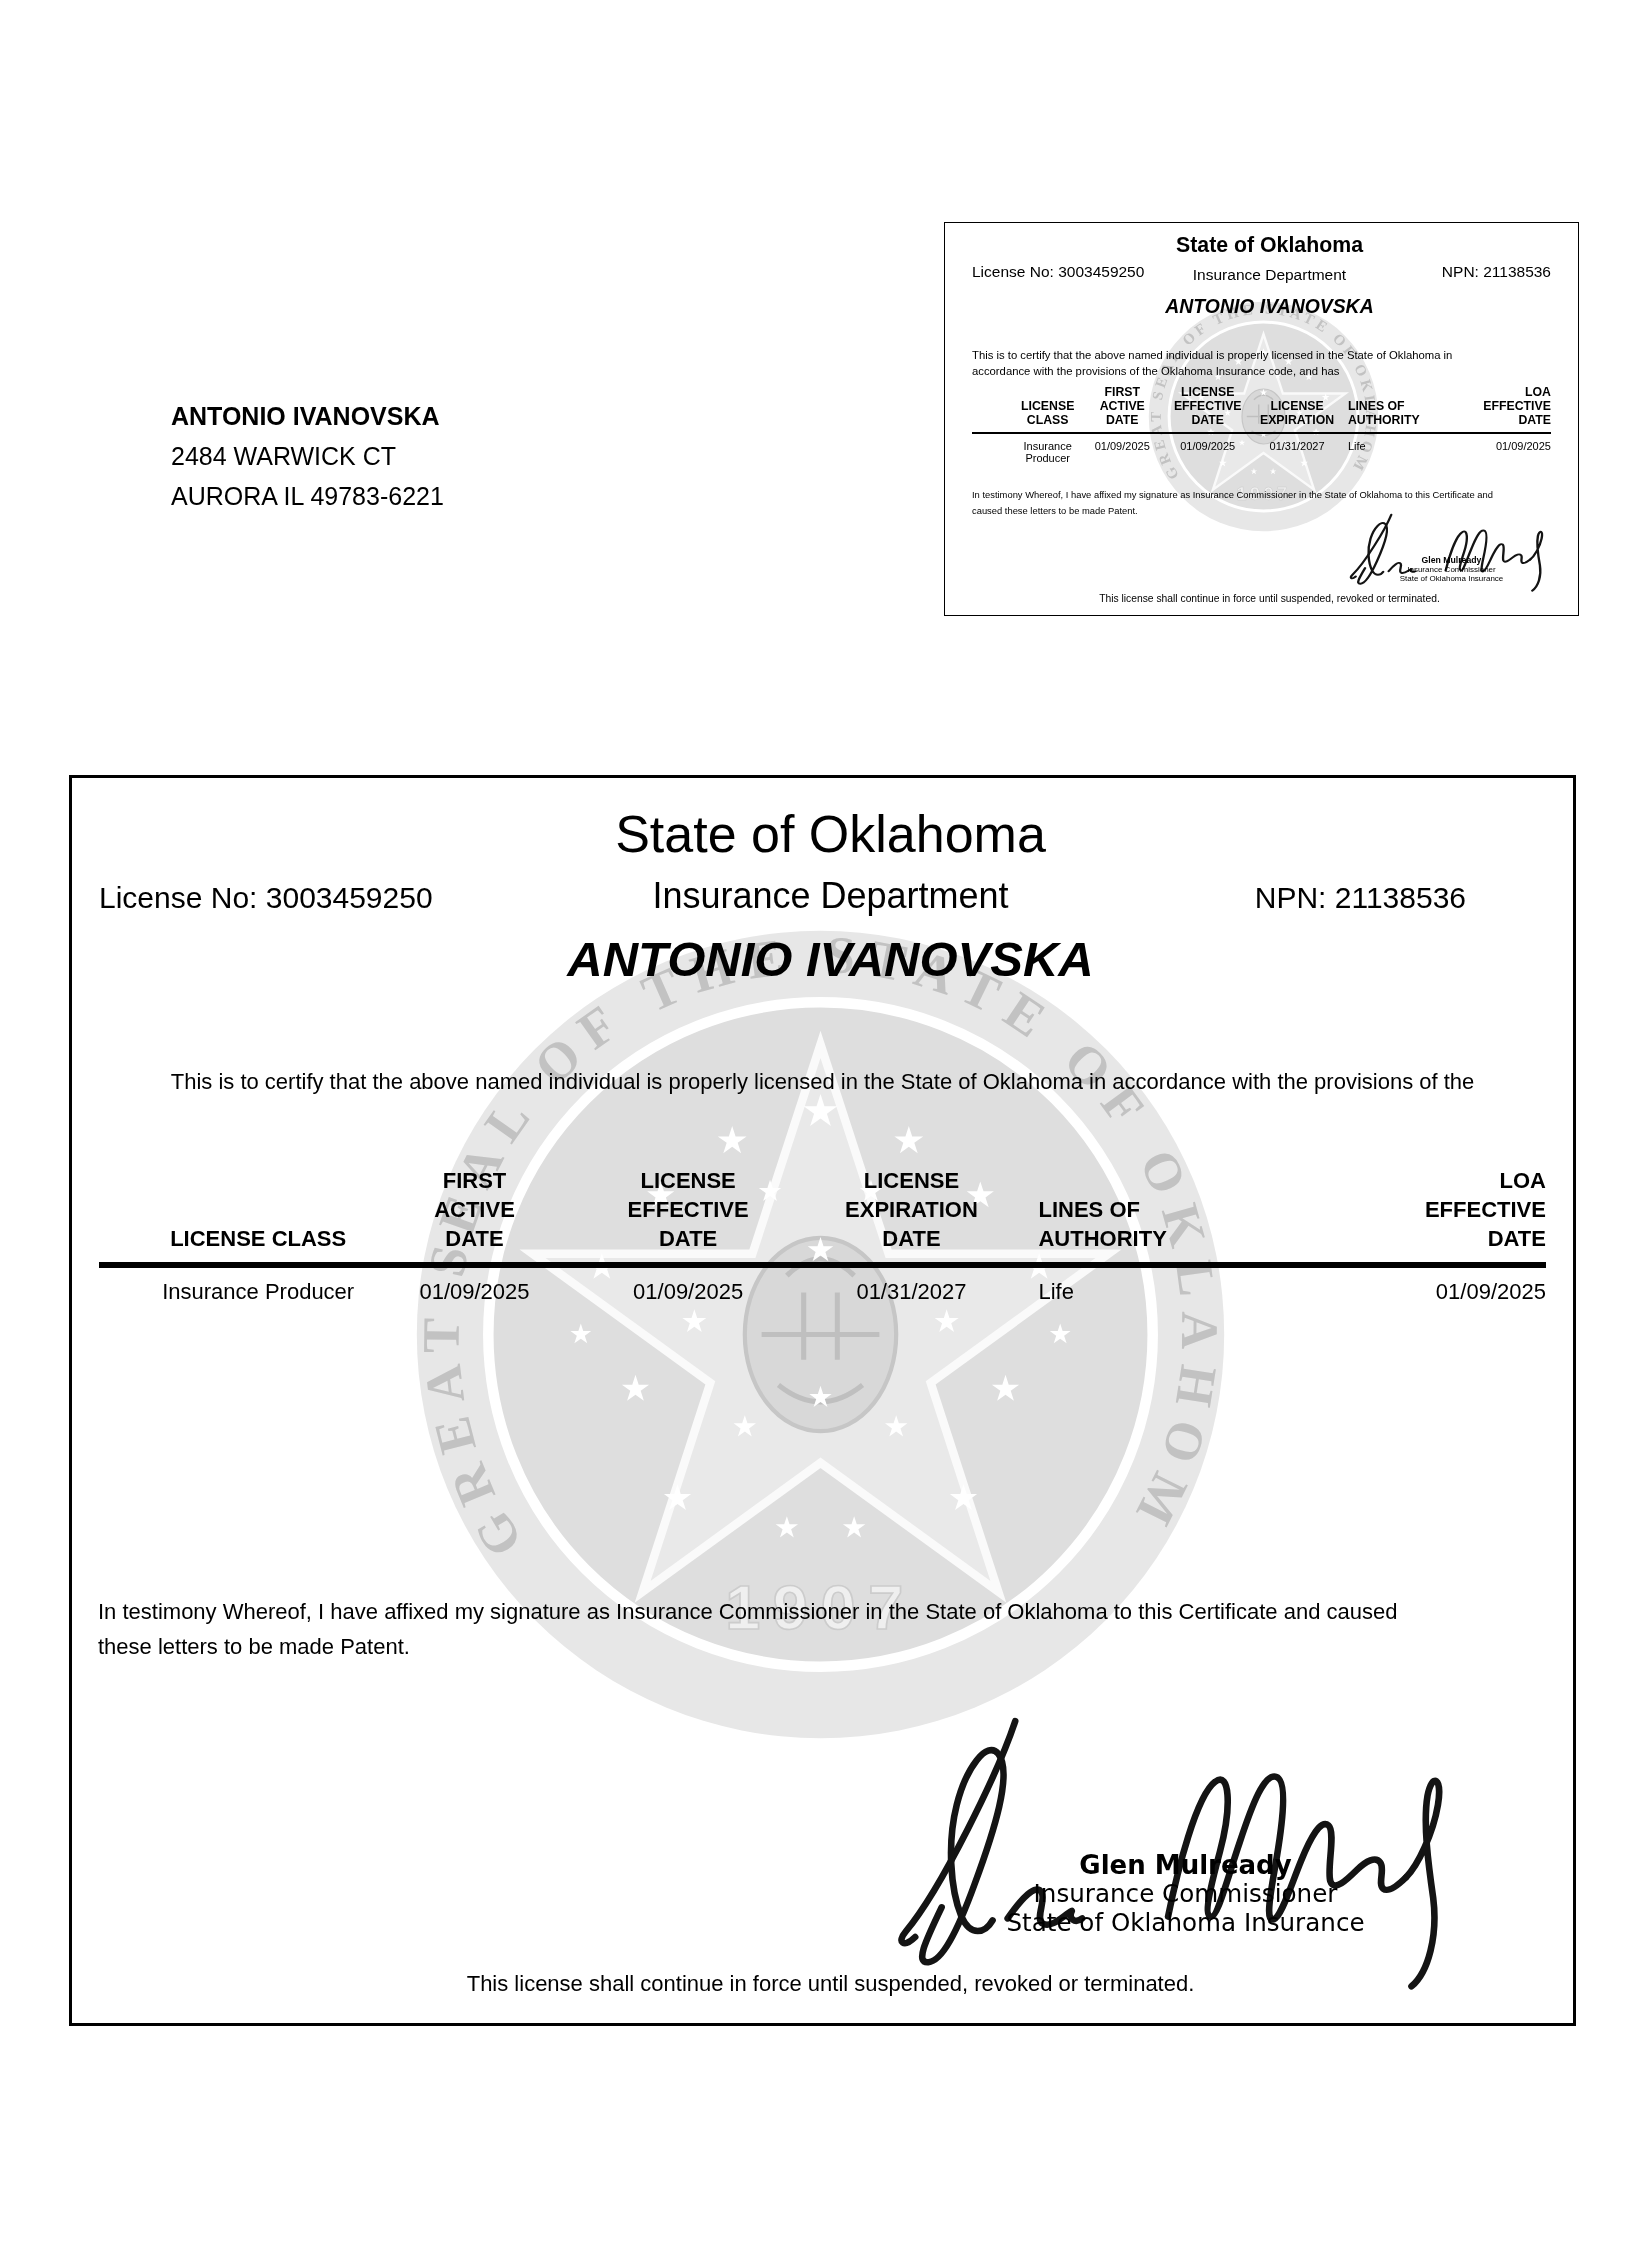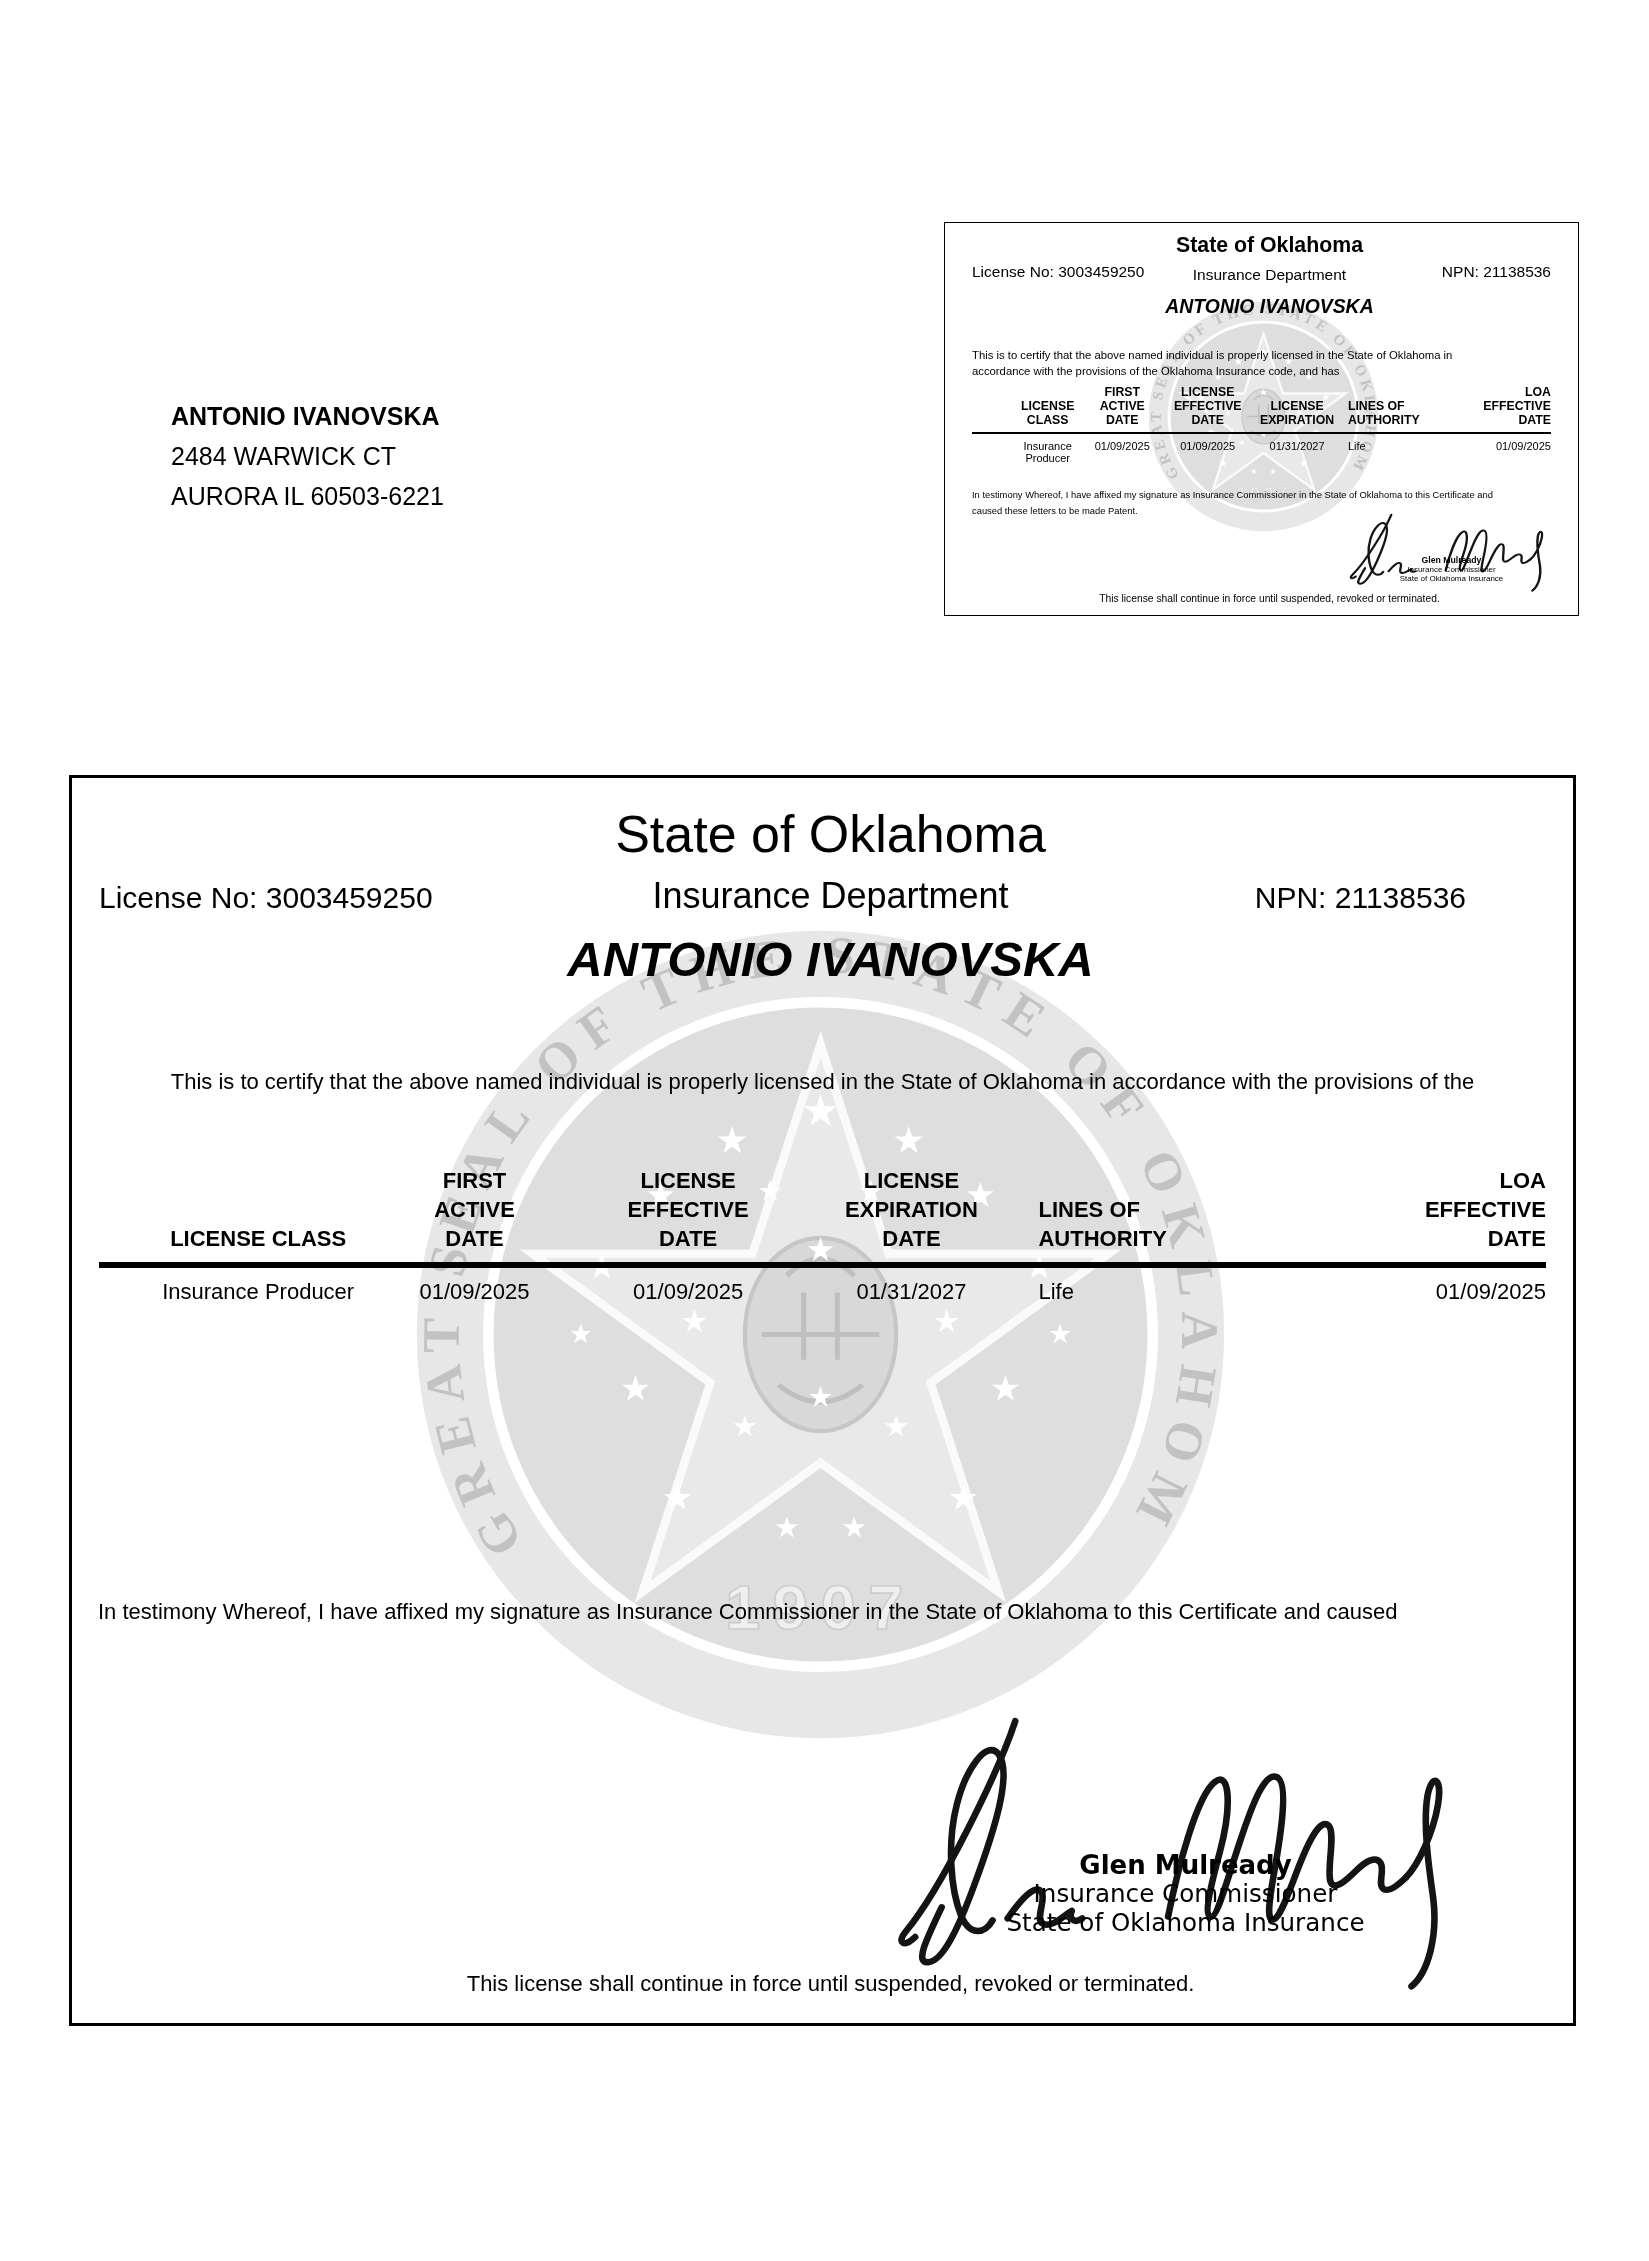--- a/index.html
+++ b/index.html
@@ -124,21 +124,21 @@
       </g>
     </symbol>
   </defs>
 </svg>
 
 <div class="page">
 
   <div class="address">
     <div class="nm">ANTONIO IVANOVSKA</div>
     <div>2484 WARWICK CT</div>
-    <div>AURORA IL 60503-6221</div>
+    <div>AURORA IL 49783-6221</div>
   </div>
 
   <div class="card">
     <svg class="wm" viewBox="0 0 200 200">
         <use href="#seal"></use>
       </svg>
 
     <div class="abs ctr c-title">State of Oklahoma</div>
     <div class="abs c-lic">License No: 3003459250</div>
     <div class="abs ctr c-dept">Insurance Department</div>
@@ -259,20 +259,21 @@
         <div class="tc c2">01/09/2025</div>
         <div class="tc c3">01/09/2025</div>
         <div class="tc c4">01/31/2027</div>
         <div class="tc c5">Life</div>
         <div class="tc c6">01/09/2025</div>
       </div>
     </div>
 
     <div class="abs b-testimony">
       <div>In testimony Whereof, I have affixed my signature as Insurance Commissioner in the State of Oklahoma to this Certificate and caused</div>
+      <div>these letters to be made Patent.</div>
     </div>
 
     <svg class="b-sig" viewBox="0 0 620 330" preserveAspectRatio="none">
         <use href="#sig"></use>
       </svg>
 
     <div class="abs b-sigblock">
       <div class="sname">Glen Mulready</div>
       <div class="sline">Insurance Commissioner</div>
       <div class="sline">State of Oklahoma Insurance</div>

